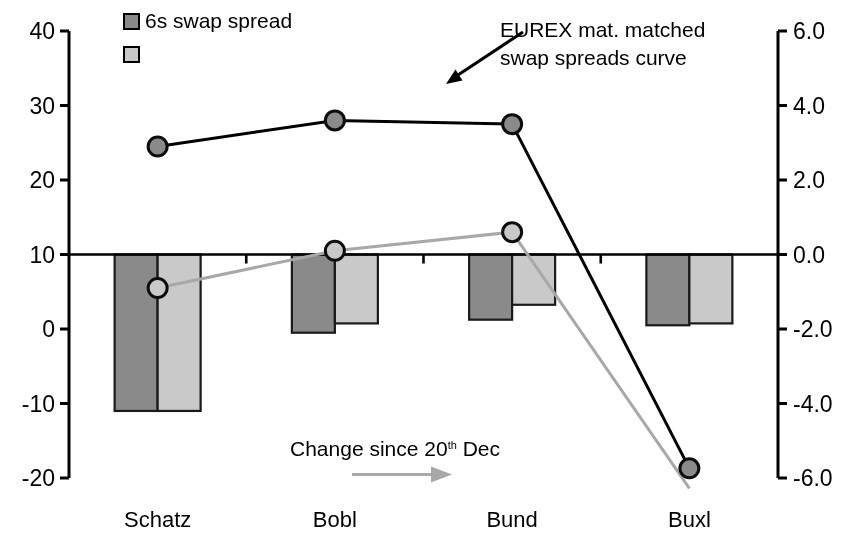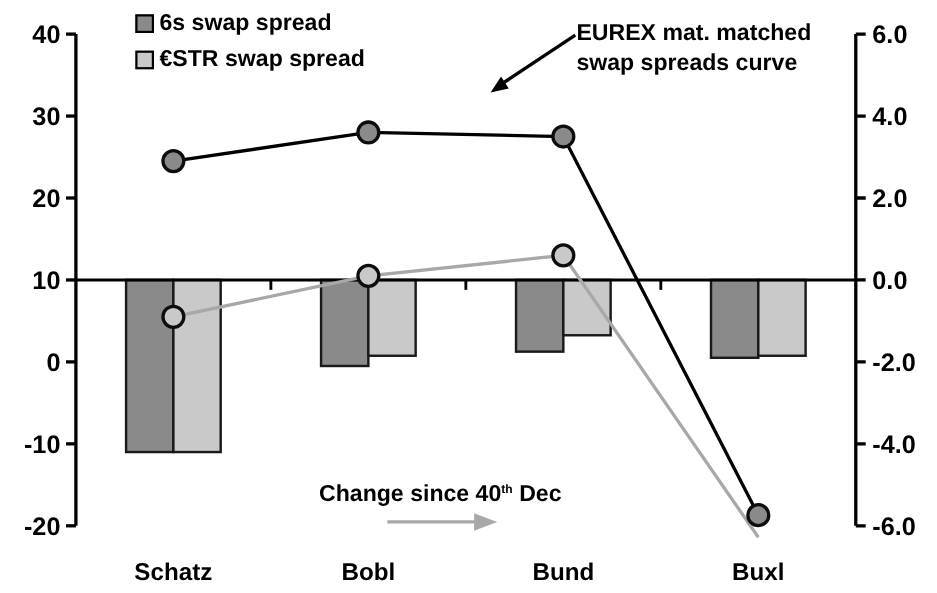--- a/index.html
+++ b/index.html
@@ -1,27 +1,26 @@
 <!DOCTYPE html>
 <html><head>
 <meta charset="utf-8">
 <style>
   html,body{margin:0;padding:0;background:#fff;}
   .figure{
     position:relative;width:852px;height:539px;background:#ffffff;
     font-family:"Liberation Sans","DejaVu Sans",sans-serif;color:#000;
     overflow:hidden;
-    font-weight:bold;
   }
   svg text{font-family:"Liberation Sans","DejaVu Sans",sans-serif;fill:#000;}
   .legend{position:absolute;left:123px;top:8px;}
   .legend-row{display:flex;align-items:center;height:26px;margin-bottom:7px;}
   .swatch{display:inline-block;width:13px;height:13px;border:2px solid #000;margin-right:5px;flex:0 0 auto;}
   .legend-label{font-size:21px;line-height:26px;white-space:nowrap;}
-  .curve-note{position:absolute;left:524px;top:16px;width:260px;font-size:21px;line-height:28px;}
+  .curve-note{position:absolute;left:500px;top:16px;width:260px;font-size:21px;line-height:28px;}
   .arrow-svg{position:absolute;pointer-events:none;}
   .change-note{position:absolute;left:290px;top:437px;font-size:21px;white-space:nowrap;}
   .change-note .sup{font-size:11px;vertical-align:7px;}
 </style>
 </head>
 <body>
 
 <div class="figure">
 
   <svg id="chart-svg" width="852" height="539" viewBox="0 0 852 539">
@@ -82,36 +81,35 @@
       <text x="689.375" y="527" text-anchor="middle" font-size="22">Buxl</text>
     </svg>
 
   <div class="legend">
     <div class="legend-row">
       <span class="swatch" style="background: rgb(138, 138, 138);"></span>
       <span class="legend-label">6s swap spread</span>
     </div>
     <div class="legend-row">
       <span class="swatch" style="background: rgb(201, 201, 201);"></span>
-      <span class="legend-label">€STR swap spread</span>
     </div>
   </div>
 
   <div class="curve-note">
     <span>EUREX mat. matched</span><br>
     <span>swap spreads curve</span>
   </div>
 
   <svg class="arrow-svg" style="left:438px;top:24px;" width="96" height="68" viewBox="0 0 96 68">
     <line x1="85" y1="8" x2="20" y2="51" stroke="#000" stroke-width="3"></line>
     <polygon points="8,60 24.5,56.5 17.5,45.5" fill="#000"></polygon>
   </svg>
 
   <div class="change-note">
-    <span>Change since 40</span><span class="sup">th</span><span> Dec</span>
+    <span>Change since 20</span><span class="sup">th</span><span> Dec</span>
   </div>
 
   <svg class="arrow-svg" style="left:352px;top:465px;" width="102" height="19" viewBox="0 0 102 19">
     <line x1="0" y1="9.5" x2="80" y2="9.5" stroke="#a8a8a8" stroke-width="3"></line>
     <polygon points="79,1.5 79,17.5 100,9.5" fill="#a8a8a8"></polygon>
   </svg>
 
 </div>
 
 </body></html>

